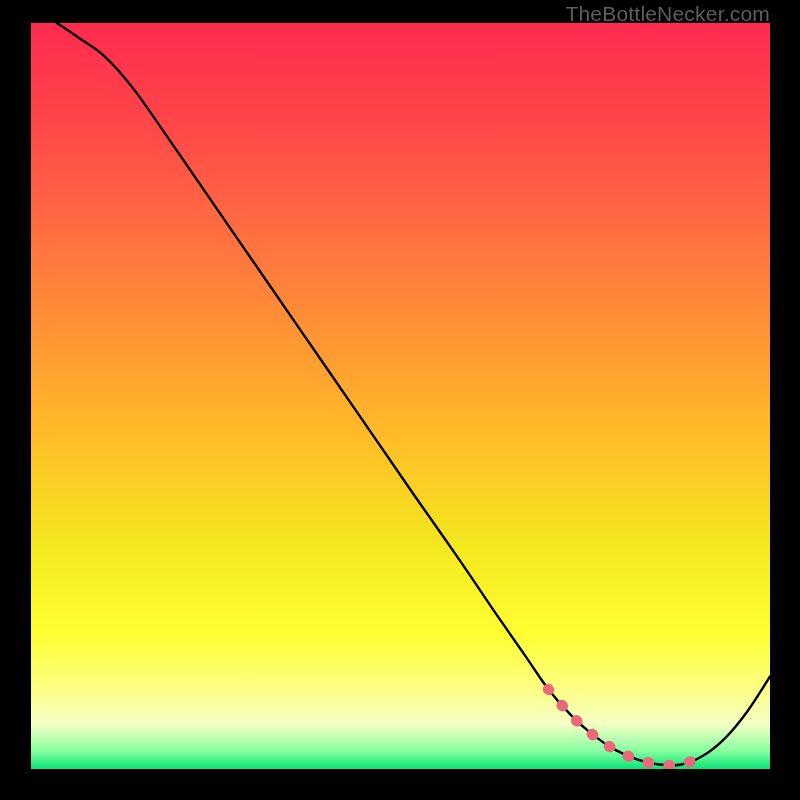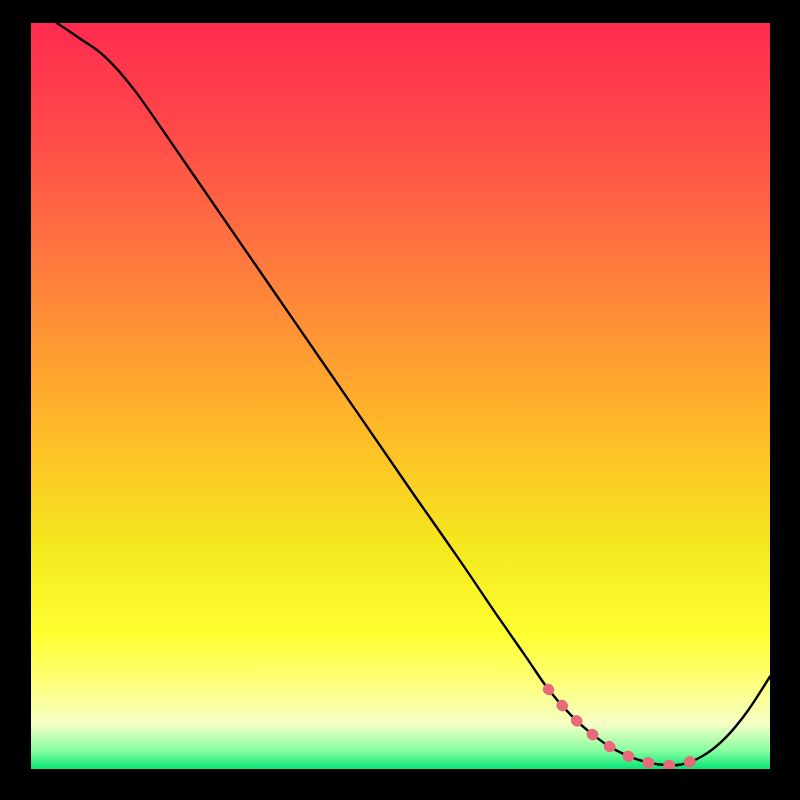--- a/index.html
+++ b/index.html
@@ -61,13 +61,14 @@
           <stop offset="94%" stop-color="#f4ffc6"></stop>
           <stop offset="97.5%" stop-color="#8affa1"></stop>
           <stop offset="100%" stop-color="#06e575"></stop>
         </linearGradient>
       </defs>
       <rect x="0" y="0" width="739" height="746" fill="url(#bg)"></rect>
       <path id="curve-path" d="M 25.87 0.00 C 29.86 2.69, 39.39 8.88, 48.04 14.92 C 56.68 20.96, 63.92 24.17, 73.90 33.57 C 83.88 42.97, 90.16 49.68, 103.46 67.14 C 116.76 84.60, 129.18 103.69, 147.80 130.55 C 166.42 157.41, 185.64 185.46, 206.92 216.34 C 228.20 247.22, 244.76 271.25, 266.04 302.13 C 287.32 333.01, 303.88 357.04, 325.16 387.92 C 346.44 418.80, 365.66 446.85, 384.28 473.71 C 402.90 500.57, 413.99 515.90, 428.62 537.12 C 443.25 558.34, 453.60 574.12, 465.57 591.58 C 477.54 609.03, 485.82 620.67, 495.13 634.10 C 504.44 647.53, 509.32 655.84, 517.30 666.18 C 525.28 676.52, 531.49 683.35, 539.47 691.54 C 547.45 699.73, 553.66 705.37, 561.64 711.68 C 569.62 718.00, 575.83 722.17, 583.81 726.60 C 591.79 731.04, 598.00 733.62, 605.98 736.30 C 613.96 738.99, 620.17 740.58, 628.15 741.52 C 636.13 742.46, 642.34 743.14, 650.32 741.52 C 658.30 739.91, 664.51 737.41, 672.49 732.57 C 680.47 727.74, 686.68 722.72, 694.66 714.67 C 702.64 706.61, 708.85 698.82, 716.83 687.81 C 724.81 676.80, 735.01 659.67, 739.00 653.50" fill="none" stroke="#000000" stroke-width="2.4" stroke-linejoin="round" stroke-linecap="round"></path>
       <path id="highlight-path" d="M 517.30 666.18 C 521.29 670.74, 531.49 683.35, 539.47 691.54 C 547.45 699.73, 553.66 705.37, 561.64 711.68 C 569.62 718.00, 575.83 722.17, 583.81 726.60 C 591.79 731.04, 598.00 733.62, 605.98 736.30 C 613.96 738.99, 620.17 740.58, 628.15 741.52 C 636.13 742.46, 642.34 743.14, 650.32 741.52 C 658.30 739.91, 668.50 734.18, 672.49 732.57" fill="none" stroke="#e86a79" stroke-width="11" stroke-linecap="round" stroke-linejoin="round" stroke-dasharray="1 20"></path>
     </svg>
   </div>
+  <div class="watermark">TheBottleNecker.com</div>
 </div>
 
 </body></html>

